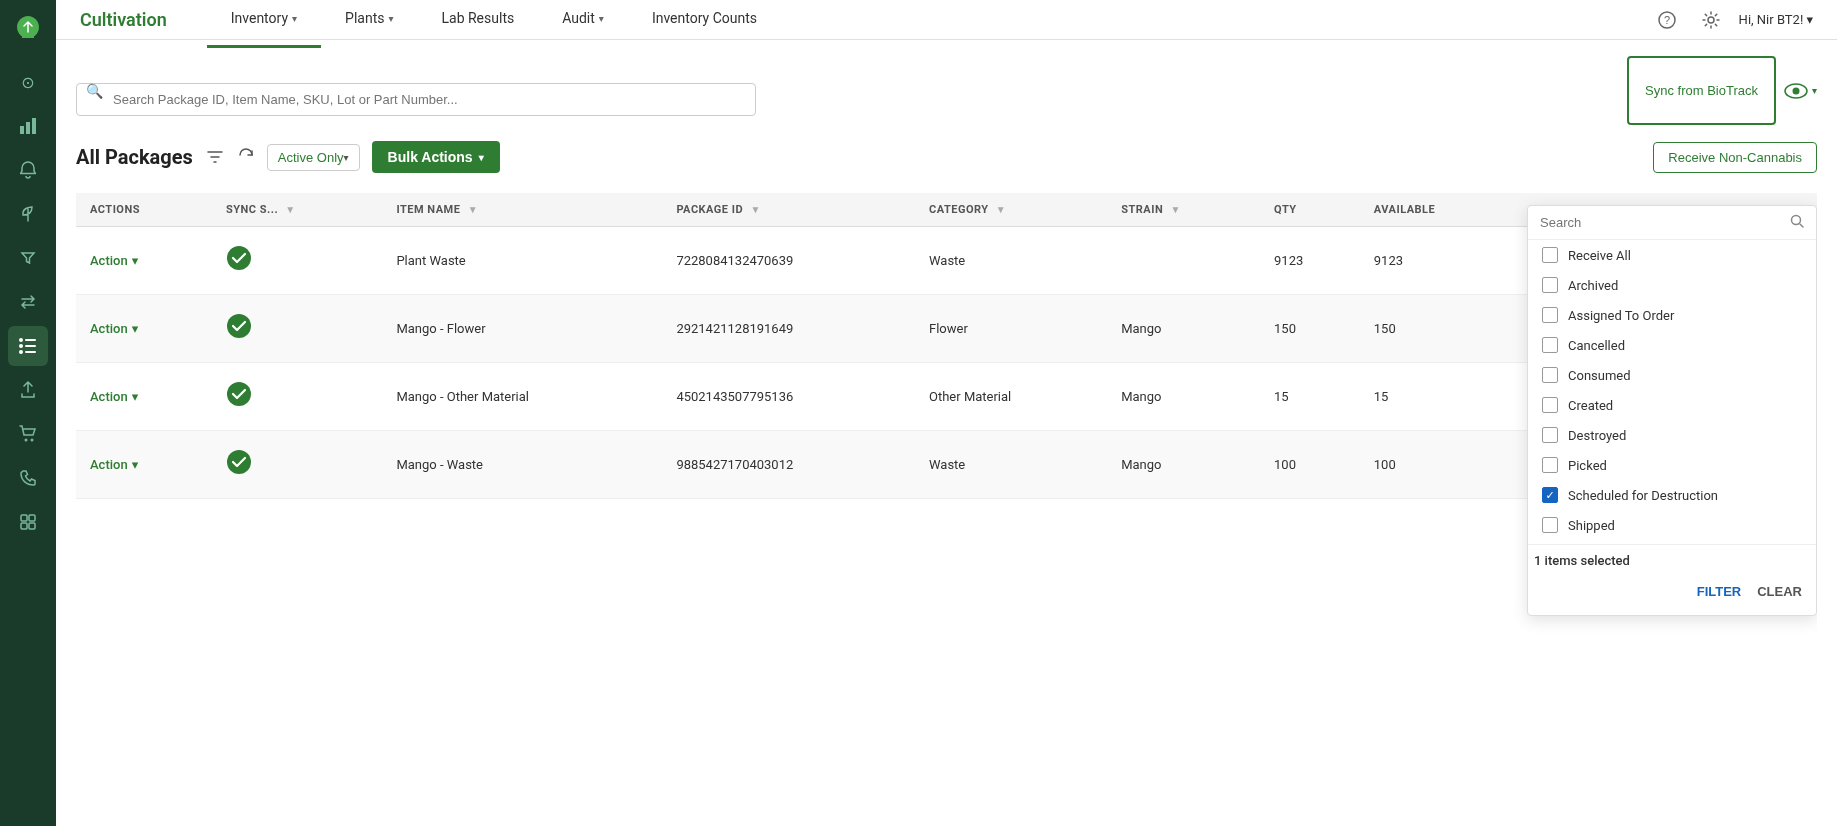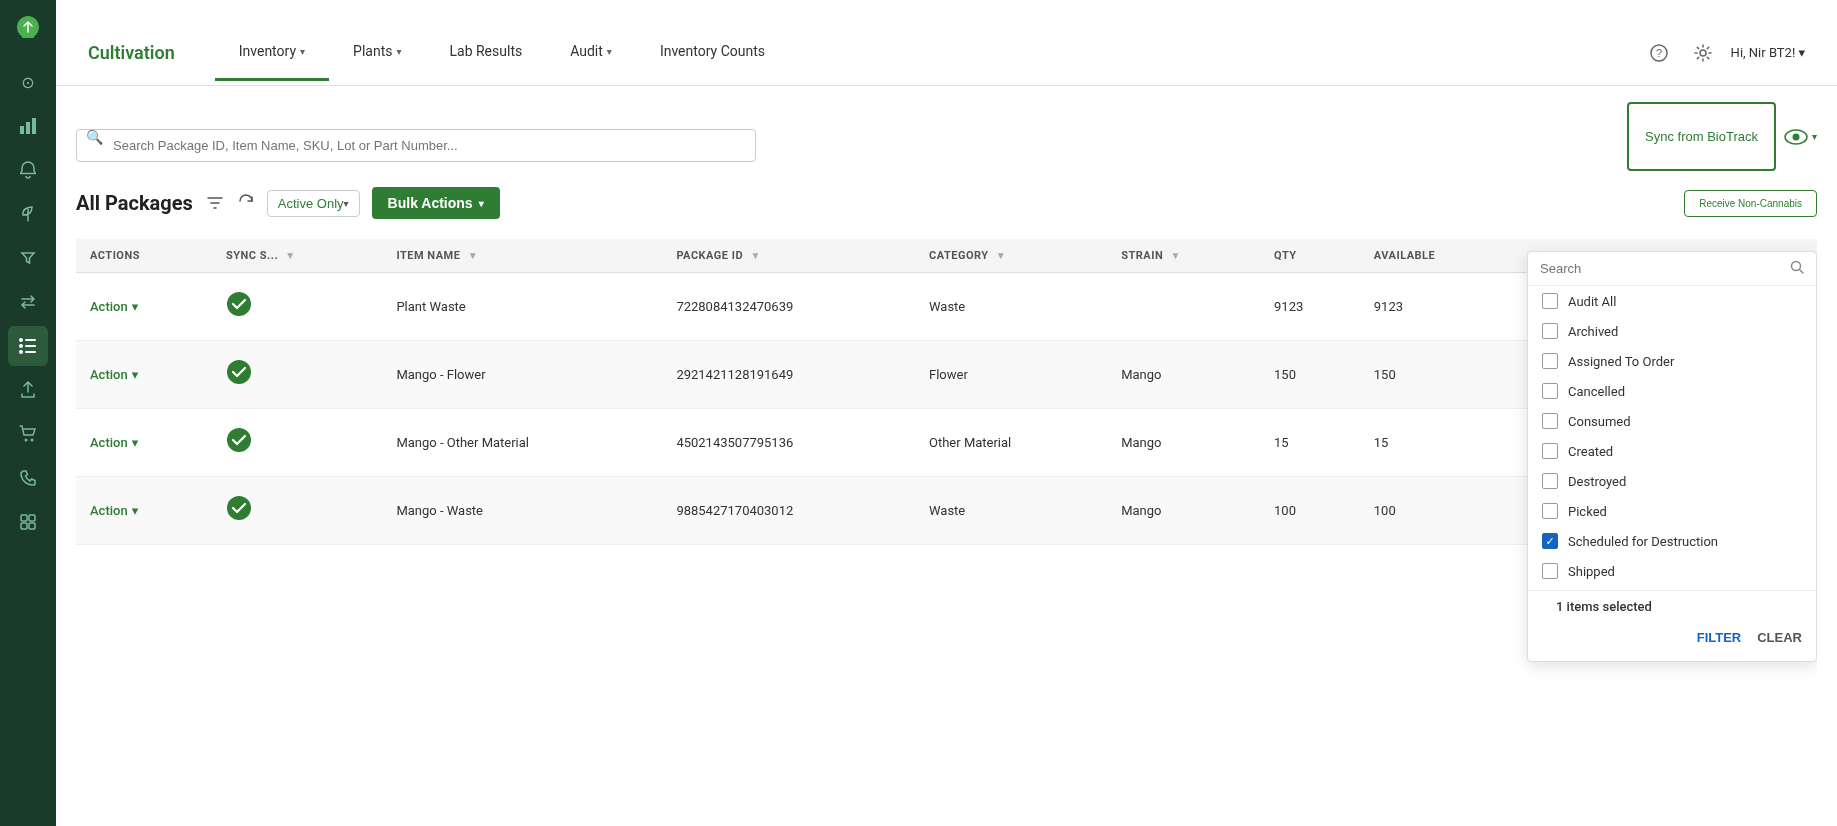--- a/index.html
+++ b/index.html
@@ -37,27 +37,26 @@
       cursor: pointer;
       font-size: 16px;
     }
     .sidebar-icon.active { background: #2d5a3d; color: #fff; }
 
     
     .main { flex: 1; display: flex; flex-direction: column; overflow: hidden; }
 
     
     .top-nav {
-      height: 66px;
+      height: 40px;
       border-bottom: 1px solid #e0e0e0;
       display: flex;
       align-items: center;
-      padding: 0 32px;
+      padding: 0 24px;
       position: relative;
-      margin-top: 20px;
     }
     .top-nav-brand {
       color: #2e7d32;
       font-size: 18px;
       font-weight: 600;
       margin-right: 40px;
       flex-shrink: 0;
     }
     .top-nav-links {
       display: flex;
@@ -175,21 +174,21 @@
       background: #2e7d32; color: #fff;
       border: none; border-radius: 4px;
       padding: 8px 16px; font-size: 14px; font-weight: 600;
       cursor: pointer; display: flex; align-items: center; gap: 6px;
     }
     .bulk-actions-btn .arr { font-size: 10px; }
     .receive-btn {
       margin-left: auto;
       background: none; border: 1px solid #2e7d32;
       color: #2e7d32; border-radius: 4px;
-      padding: 7px 14px; font-size: 10px; cursor: pointer;
+      padding: 7px 14px; font-size: 13px; cursor: pointer;
     }
 
     
     .table-container { flex: 1; overflow: auto; position: relative; }
     table { width: 100%; border-collapse: collapse; font-size: 13px; }
     thead tr { background: #f5f5f5; }
     thead th {
       padding: 10px 14px;
       text-align: left;
       font-size: 11px;
@@ -247,21 +246,21 @@
       display: flex; align-items: center; justify-content: center;
       background: #fff; flex-shrink: 0;
     }
     .dp-checkbox.checked {
       background: #1565c0; border-color: #1565c0;
     }
     .dp-checkbox.checked::after {
       content: '✓'; color: #fff; font-size: 11px;
     }
     .dp-selected-info {
-      padding: 8px 28px;
+      padding: 8px 6px;
       font-size: 13px; color: #333; font-weight: 500;
       border-top: 1px solid #eee;
       margin-top: 4px;
     }
     .dp-footer {
       display: flex;
       padding: 8px 14px;
       gap: 16px;
       justify-content: flex-end;
     }
@@ -558,21 +557,21 @@
             <span class="dp-search-icon">
               <svg width="14" height="14" viewBox="0 0 14 14" fill="none">
                   <circle cx="6" cy="6" r="4.5" stroke="#888" stroke-width="1.5"></circle>
                   <path d="M10 10l3 3" stroke="#888" stroke-width="1.5" stroke-linecap="round"></path>
                 </svg>
             </span>
           </div>
           <div id="dropdown-items">
               <div class="dp-item">
     <div class="dp-checkbox "></div>
-    <span>Audit All</span>
+    <span>Receive All</span>
   </div>
               <div class="dp-item">
     <div class="dp-checkbox "></div>
     <span>Archived</span>
   </div>
               <div class="dp-item">
     <div class="dp-checkbox "></div>
     <span>Assigned To Order</span>
   </div>
               <div class="dp-item">

